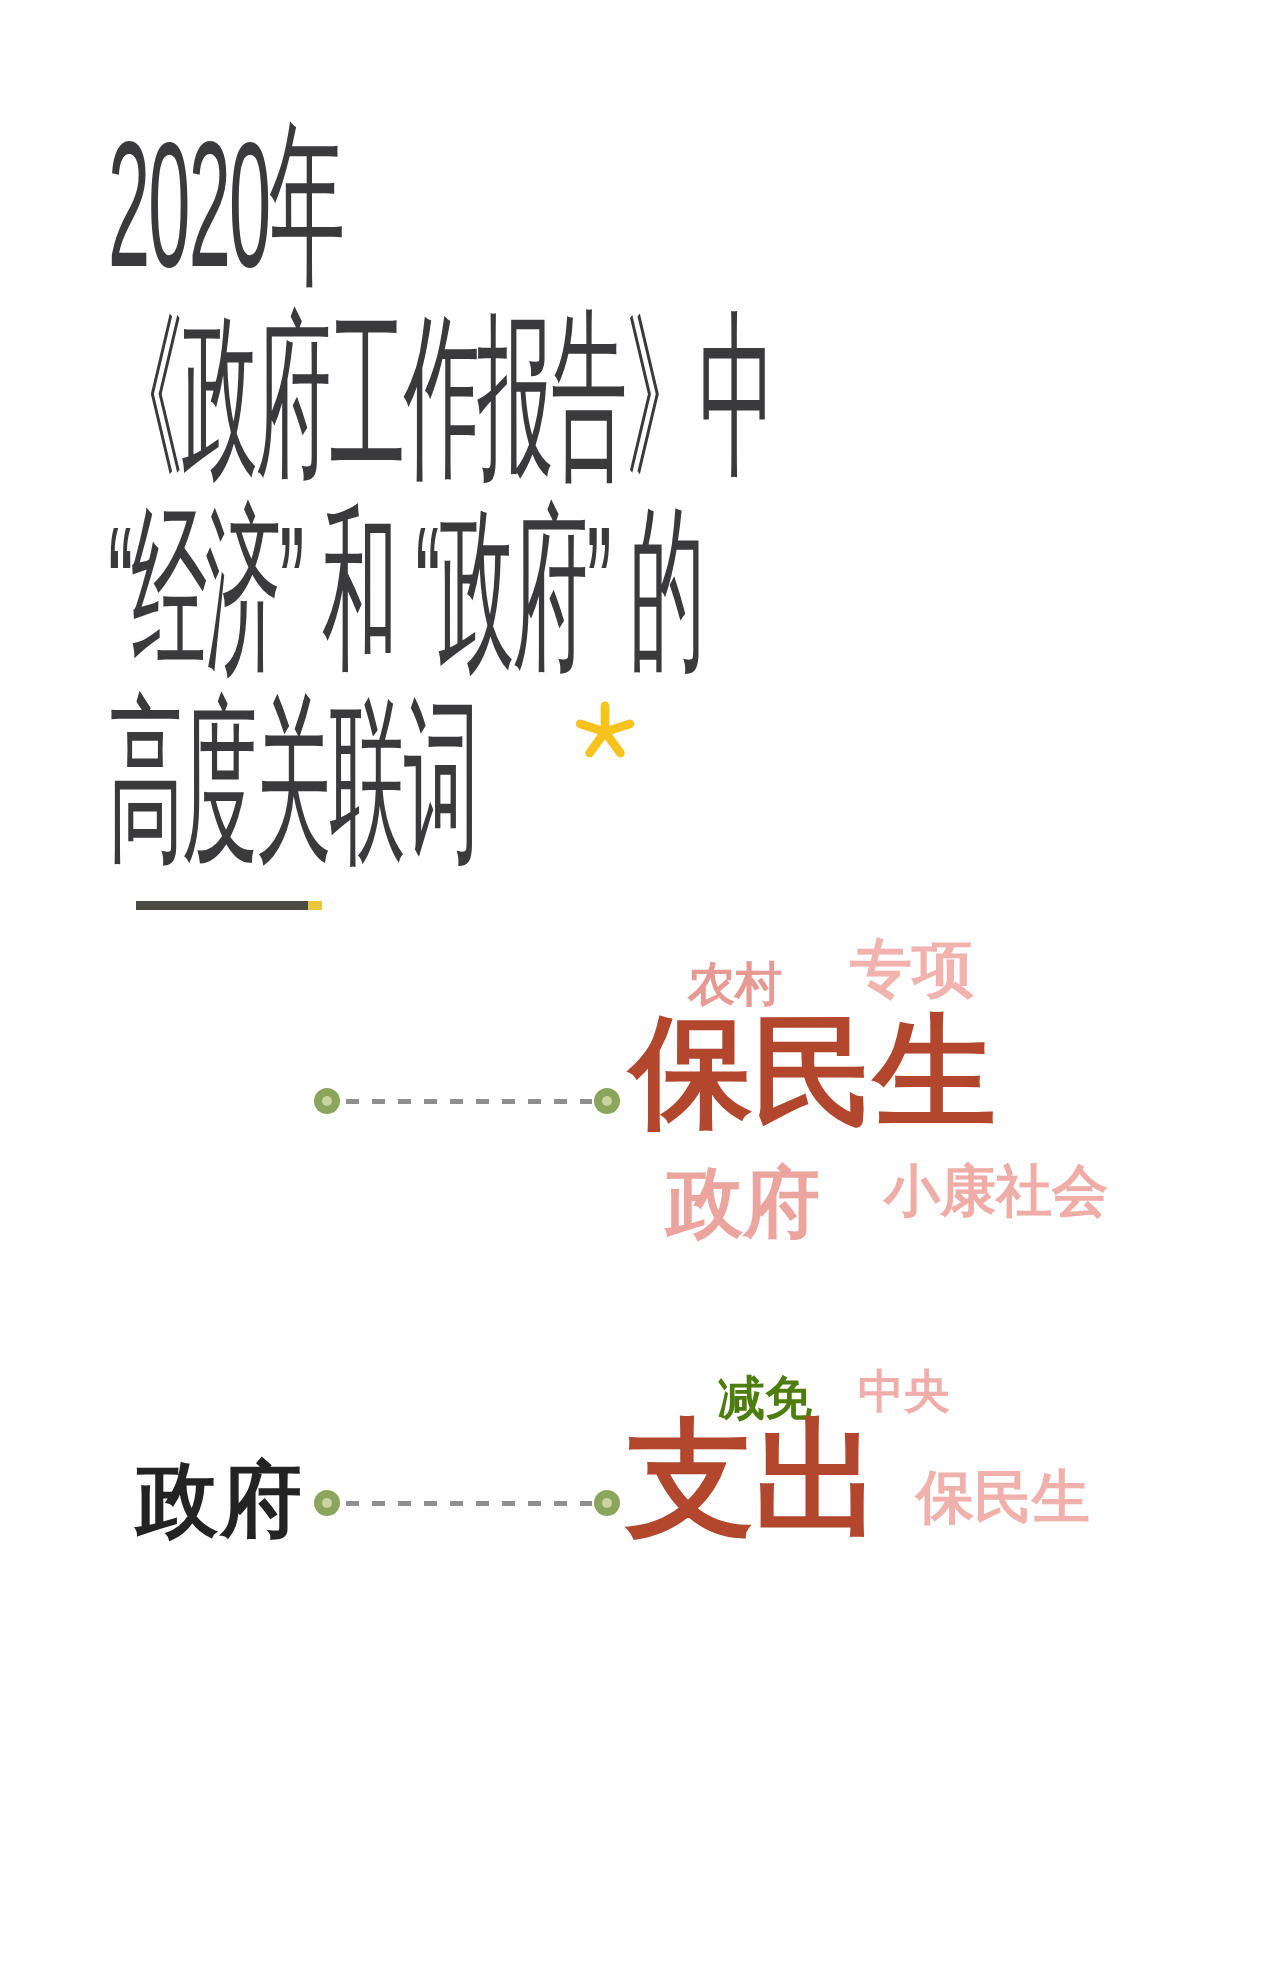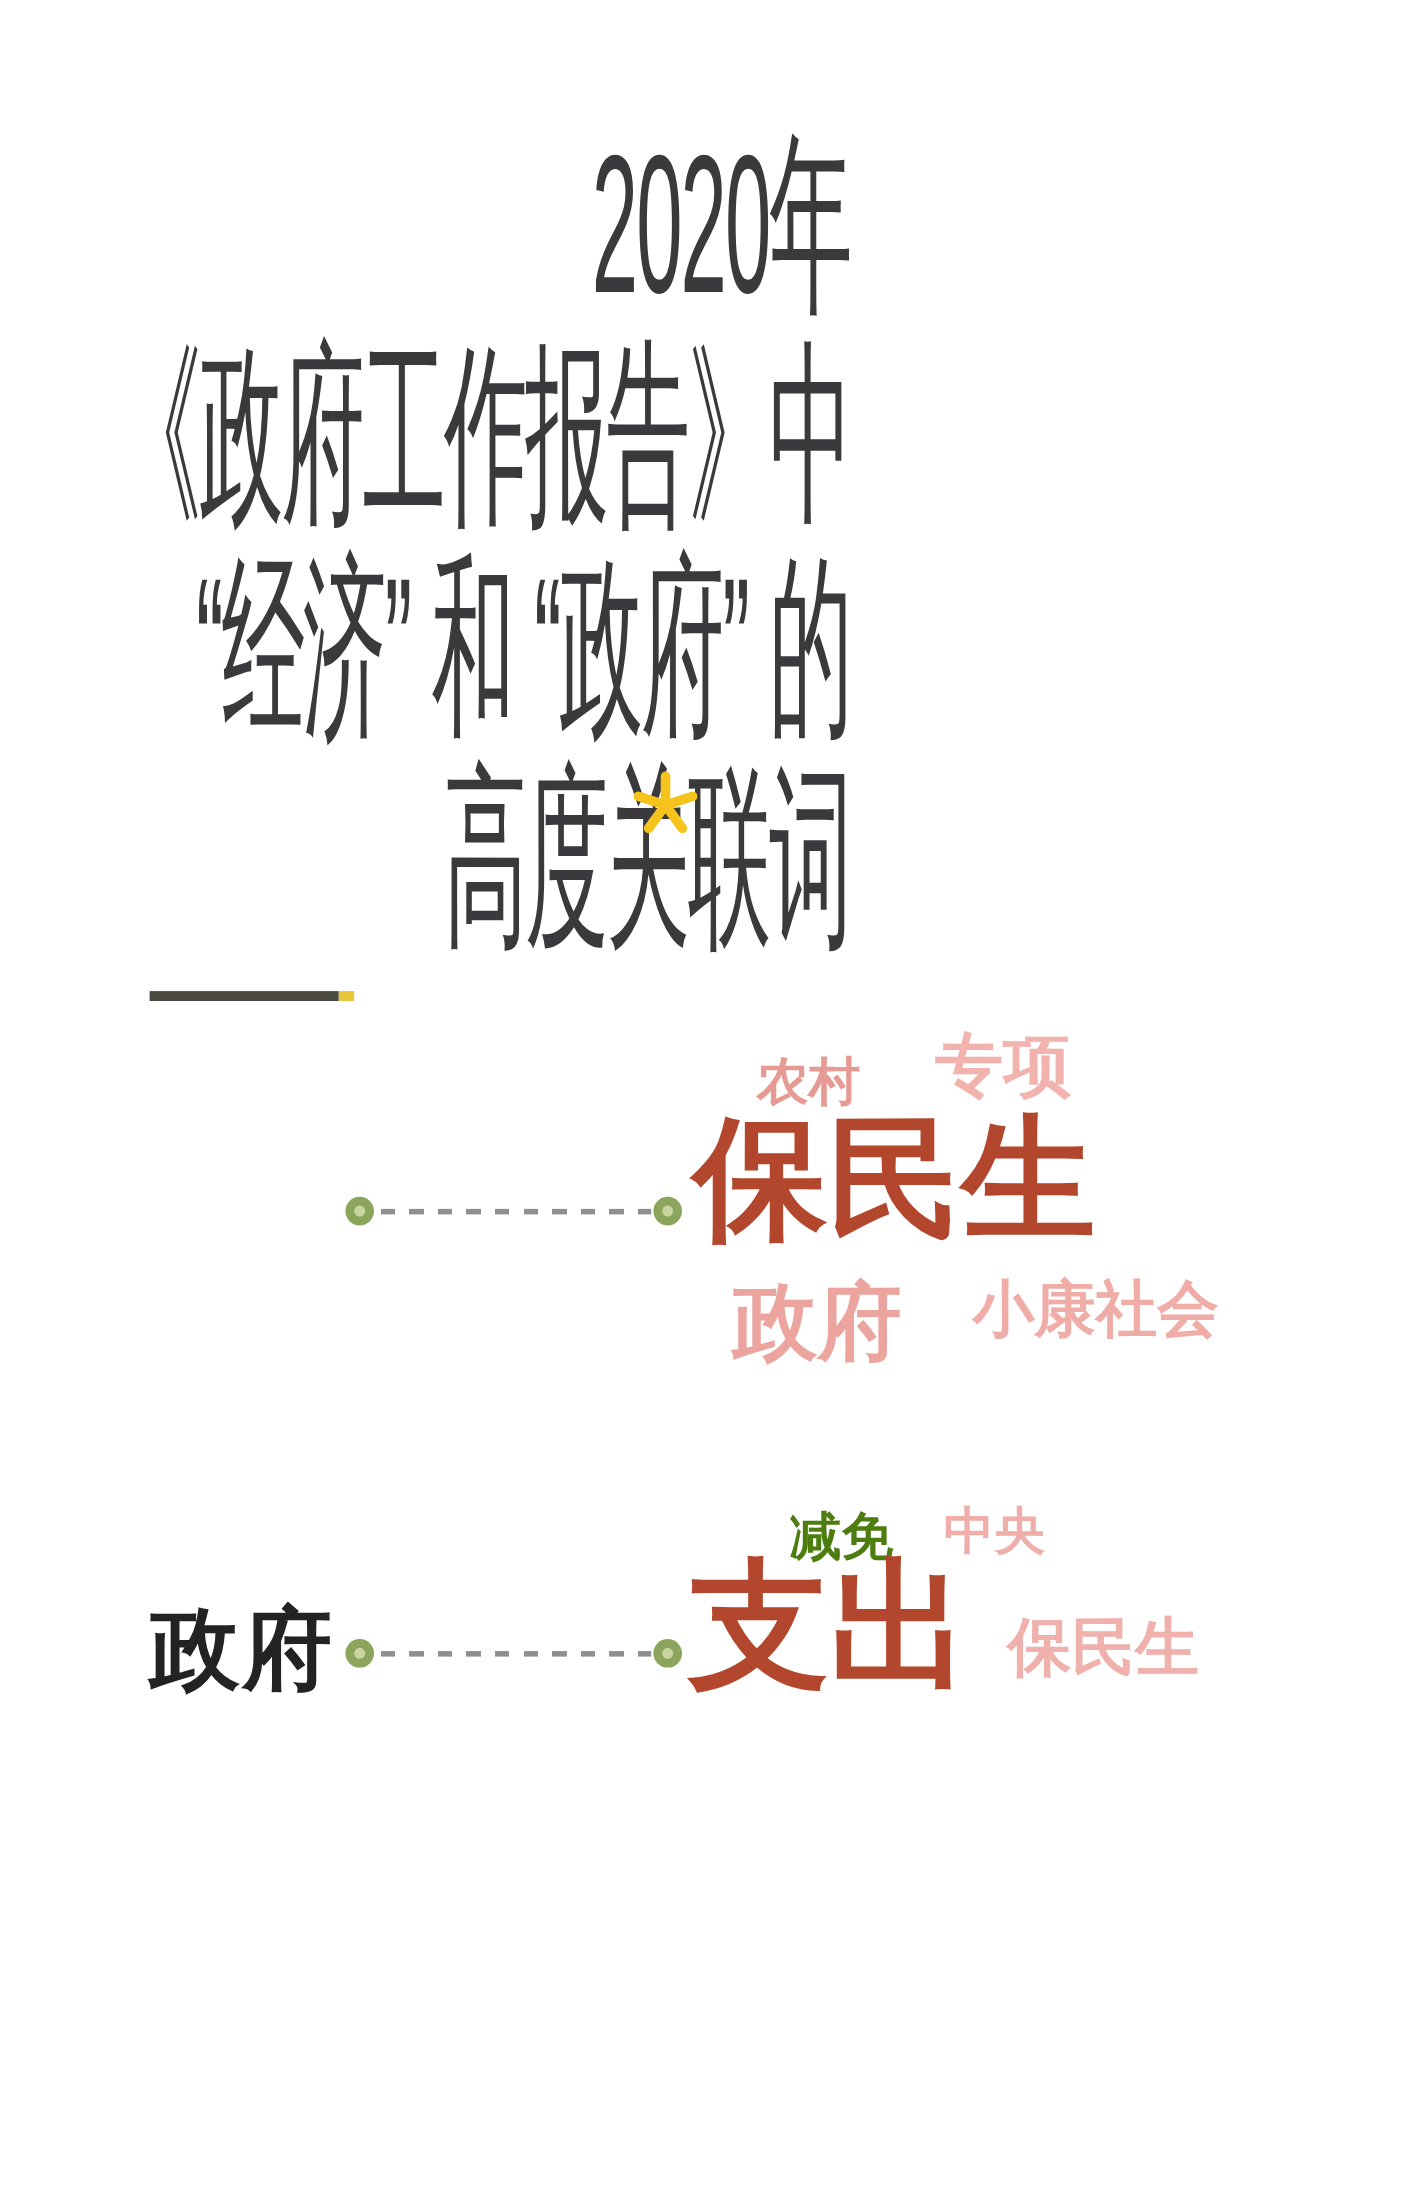--- a/index.html
+++ b/index.html
@@ -3,21 +3,20 @@
 <meta charset="utf-8">
 <style>
   html,body{margin:0;padding:0;background:#ffffff;}
   .poster{
     position:relative;
     width:1280px;
     height:1704px;
     background:#ffffff;
     overflow:hidden;
     font-family:"Liberation Sans","DejaVu Sans",sans-serif;
-    text-align:right;
   }
 
   
   .title-block{
     position:absolute;
     left:108px;
     top:108px;
     color:#3a3a3c;
     font-size:172px;
     line-height:185px;

